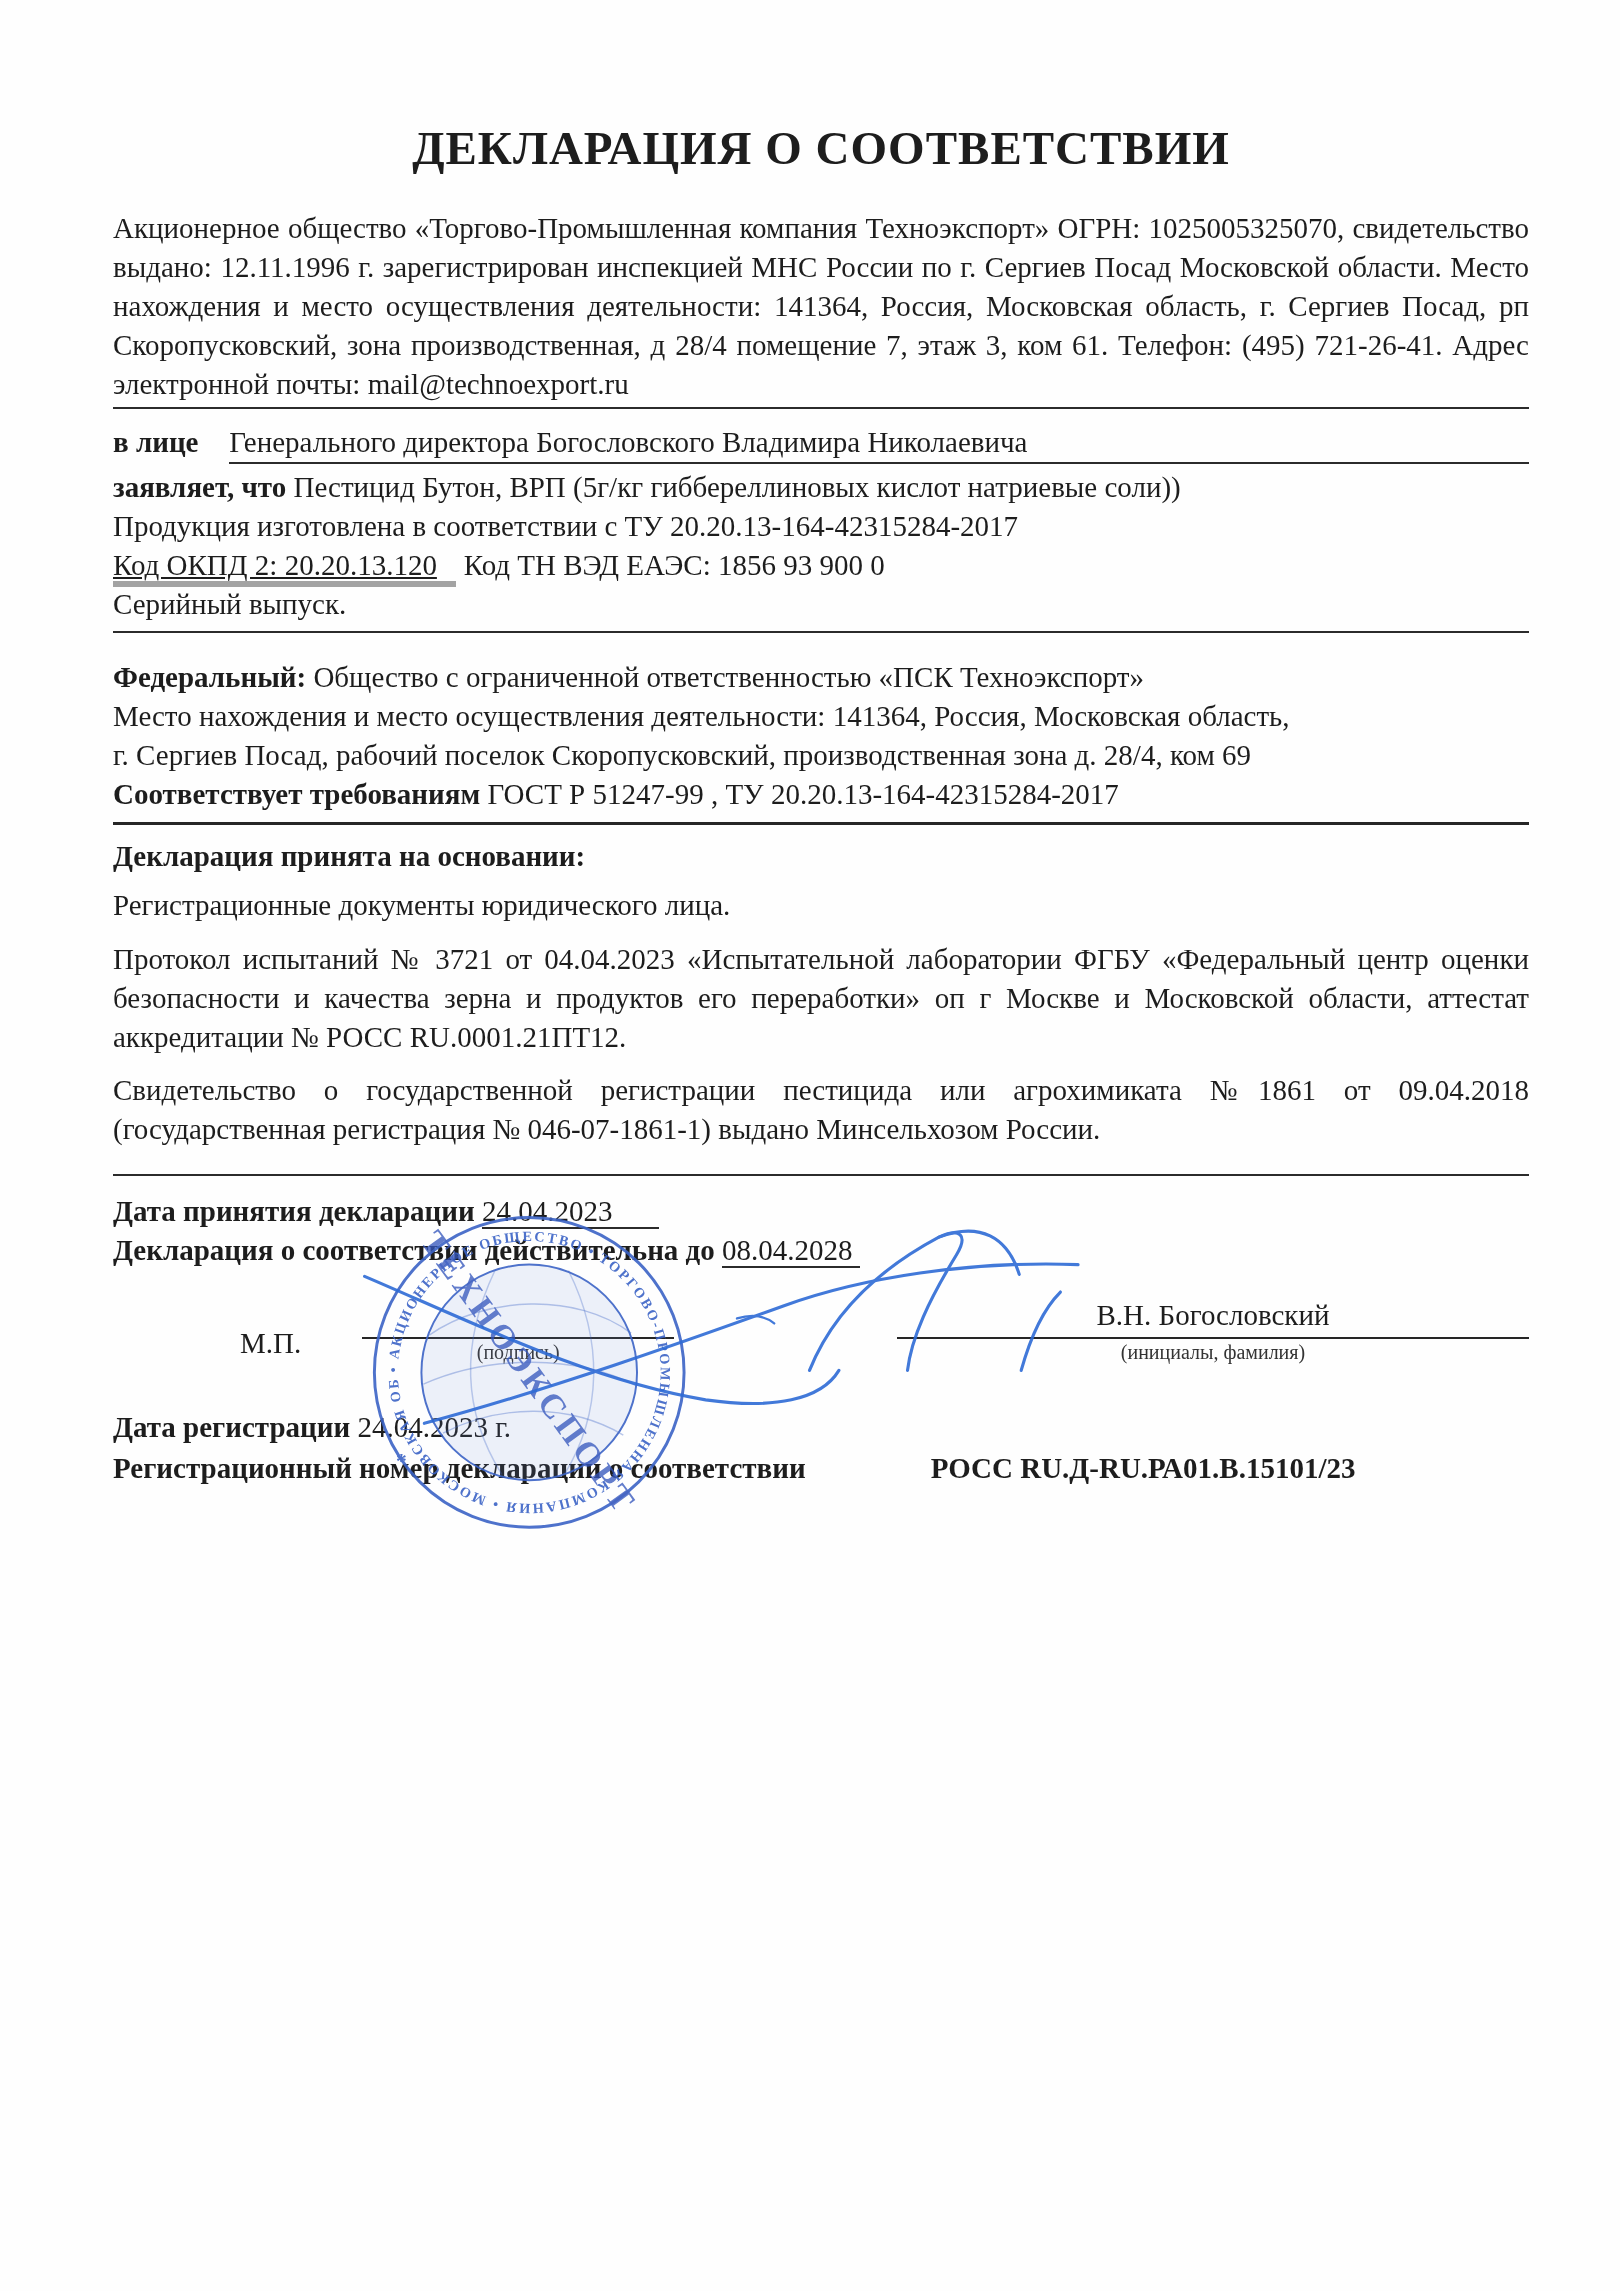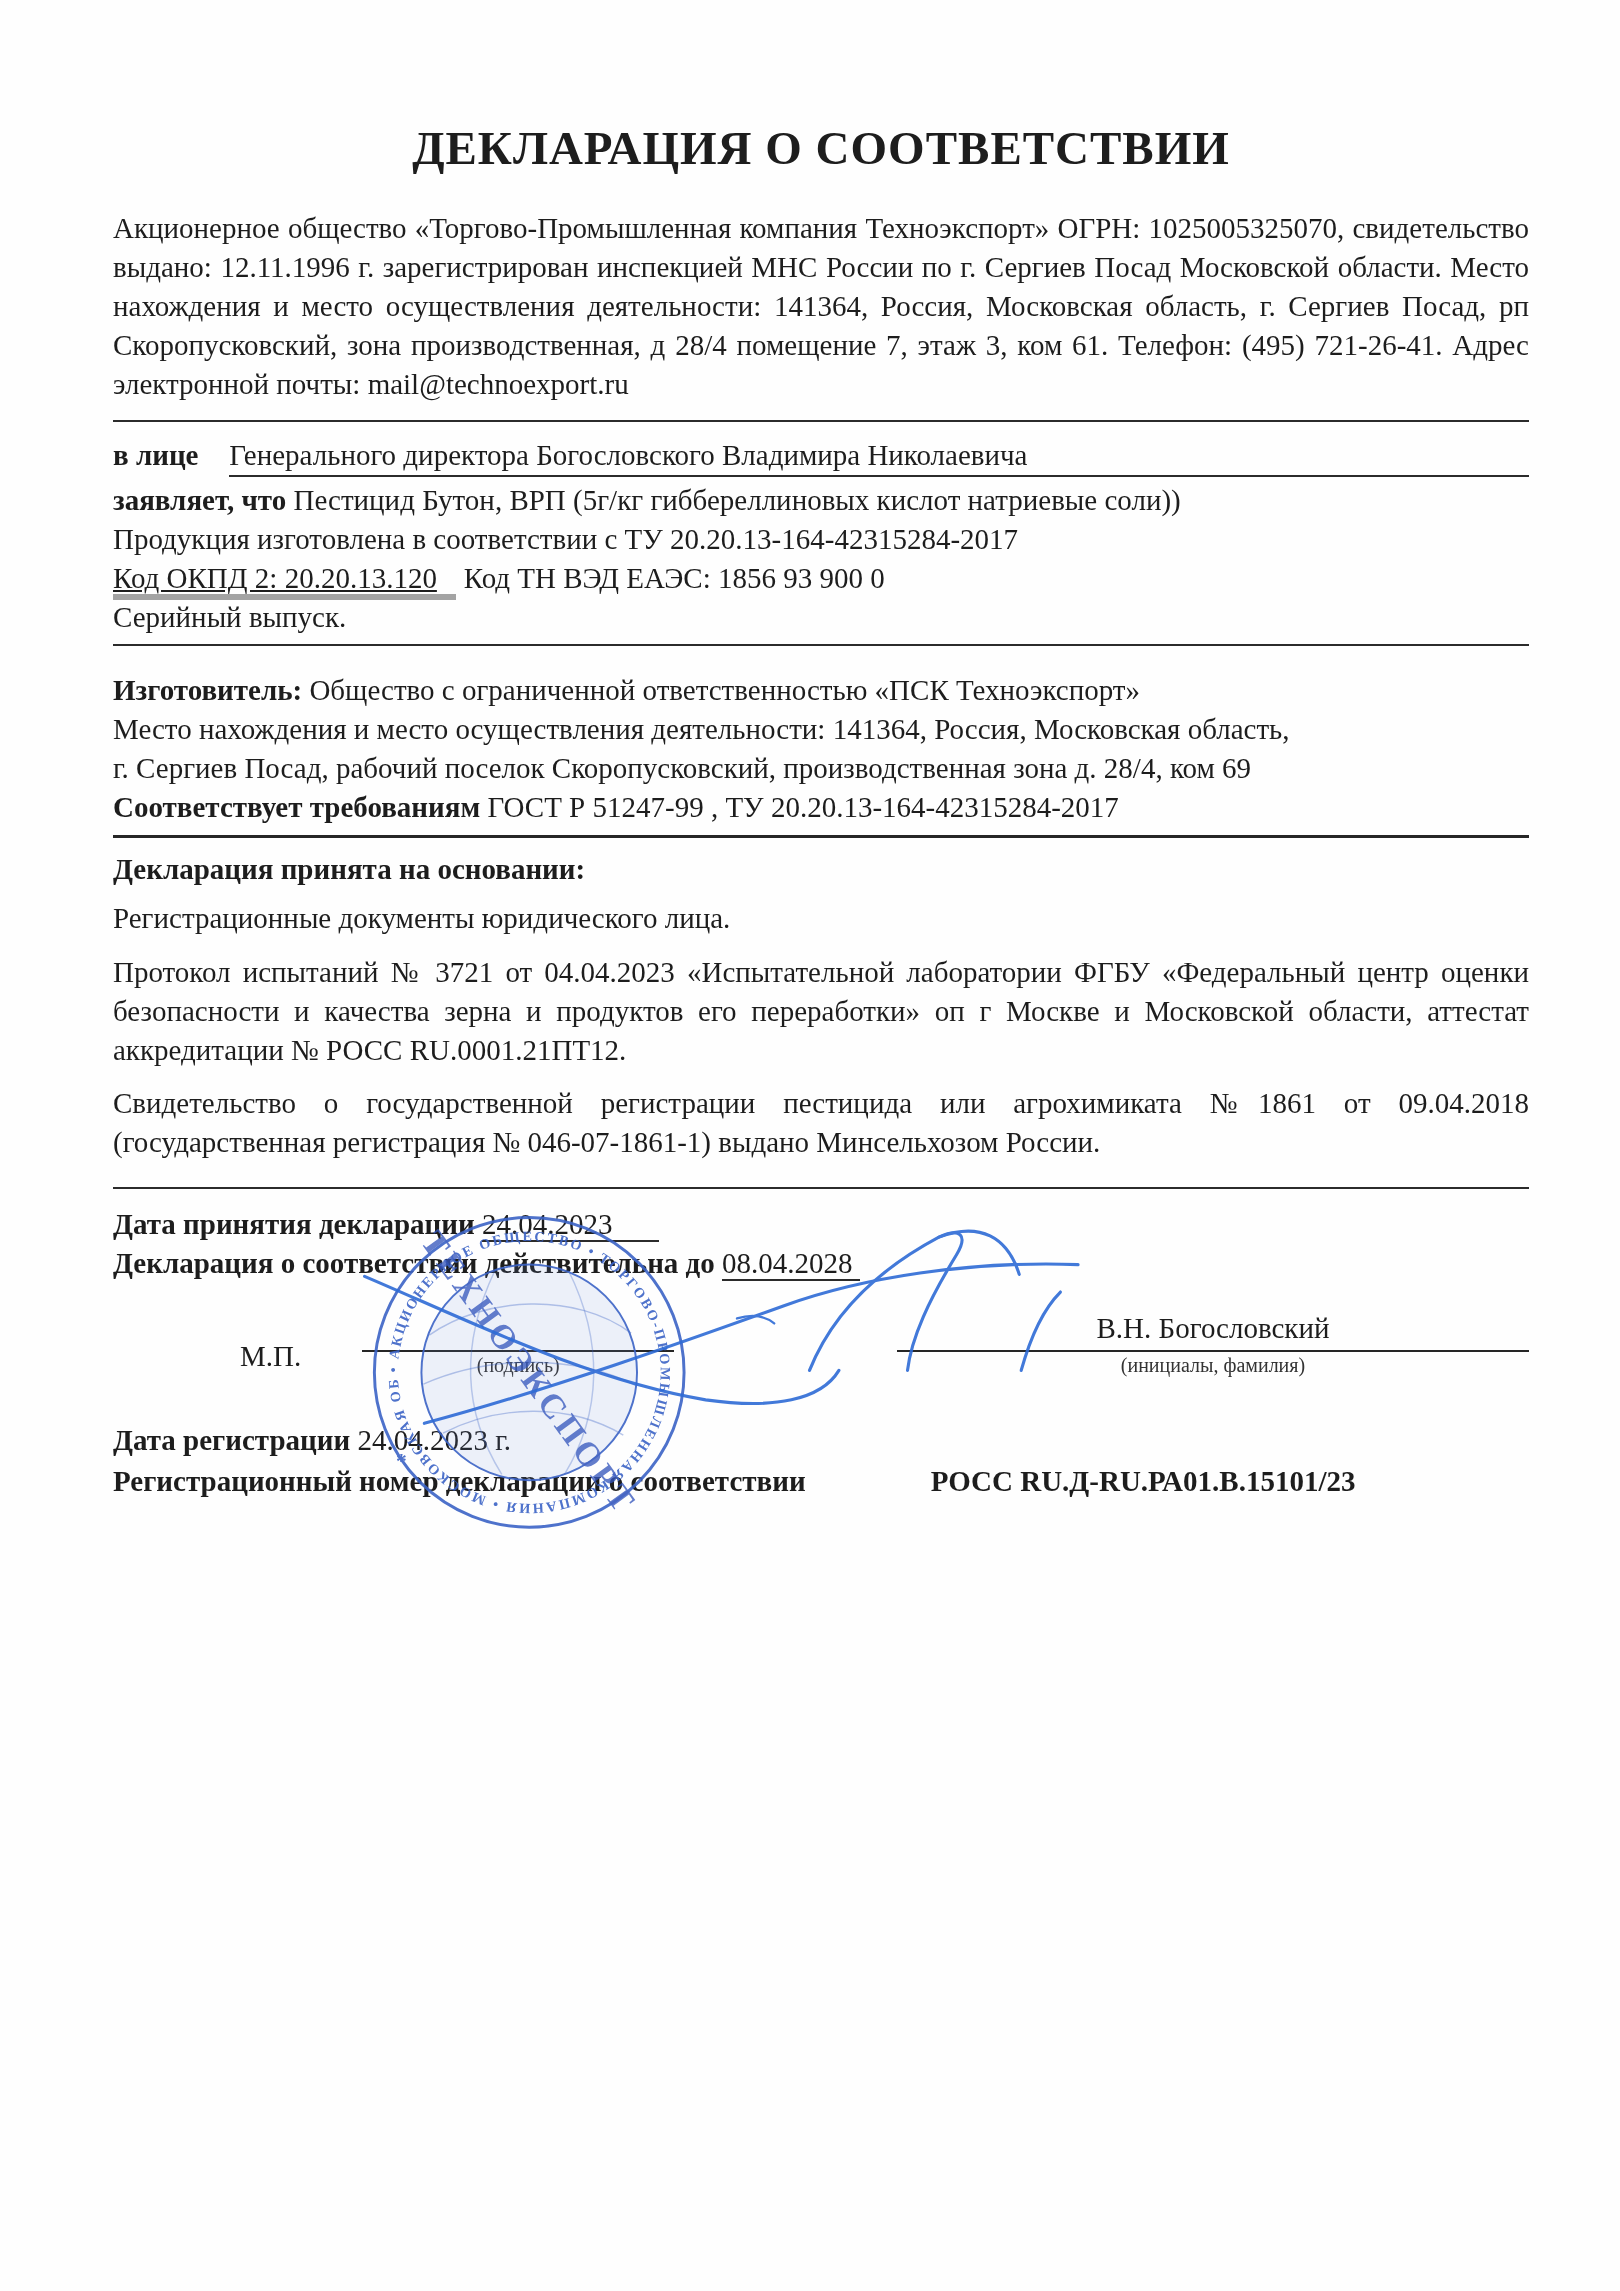--- a/index.html
+++ b/index.html
@@ -22,21 +22,21 @@
     font-size:47px;
     font-weight:bold;
     letter-spacing:1px;
     line-height:43px;
     margin:0 0 39px 0;
   }
   .rule2{border-bottom:2px solid #2b2b2b;}
   .rule4{border-bottom:3.9px solid #262626;}
   p{margin:0;}
   .just{text-align:justify;}
-  .sec-org{padding-bottom:16px;}
+  .sec-org{padding-bottom:3px;}
   .row-inlice{display:flex;align-items:baseline;margin-top:13.7px;gap:19px;}
   .row-inlice .lbl{font-weight:bold;white-space:nowrap;}
   .row-inlice .val{flex:1;border-bottom:2px solid #2b2b2b;margin-left:11.8px;}
   .sec-declare{margin-top:4px;padding-bottom:7px;}
   .u-okpd{border-bottom:6px solid #a3a3a3;padding-right:19.6px;text-decoration:underline;}
   .sec-maker{margin-top:25.5px;padding-bottom:7.8px;}
   .sec-basis{margin-top:11.8px;padding-bottom:25.5px;}
   .sec-basis .hd{font-weight:bold;margin-bottom:9.8px;}
   .sec-basis .p1{margin-bottom:15.7px;}
   .sec-basis .p2{margin-bottom:13.7px;}
@@ -74,21 +74,21 @@
     </div>
 
     <div class="sec-declare rule2">
       <p><b>заявляет, что</b> <span>Пестицид Бутон, ВРП (5г/кг гиббереллиновых кислот натриевые соли))</span></p>
       <p>Продукция изготовлена в соответствии с ТУ 20.20.13-164-42315284-2017</p>
       <p><span class="u-okpd">Код ОКПД 2: 20.20.13.120</span> <span>Код ТН ВЭД ЕАЭС: 1856 93 900 0</span></p>
       <p>Серийный выпуск.</p>
     </div>
 
     <div class="sec-maker rule4">
-      <p><b>Изготовитель:</b> <span>Общество с ограниченной ответственностью «ПСК Техноэкспорт»</span></p>
+      <p><b>Федеральный:</b> <span>Общество с ограниченной ответственностью «ПСК Техноэкспорт»</span></p>
       <p>Место нахождения и место осуществления деятельности: 141364, Россия, Московская область,</p>
       <p>г. Сергиев Посад, рабочий поселок Скоропусковский, производственная зона д. 28/4, ком 69</p>
       <p><b>Соответствует требованиям</b> <span>ГОСТ Р 51247-99 , ТУ 20.20.13-164-42315284-2017</span></p>
     </div>
 
     <div class="sec-basis rule2">
       <p class="hd">Декларация принята на основании:</p>
       <p class="p1">Регистрационные документы юридического лица.</p>
       <p class="p2 just">Протокол испытаний № 3721 от 04.04.2023  «Испытательной лаборатории ФГБУ «Федеральный центр оценки безопасности  и качества зерна и продуктов его переработки» оп г Москве и Московской области, аттестат аккредитации № РОСС RU.0001.21ПТ12.</p>
       <p class="just">Свидетельство о государственной регистрации пестицида или агрохимиката №1861 от 09.04.2018 (государственная регистрация № 046-07-1861-1) выдано Минсельхозом России.</p>

